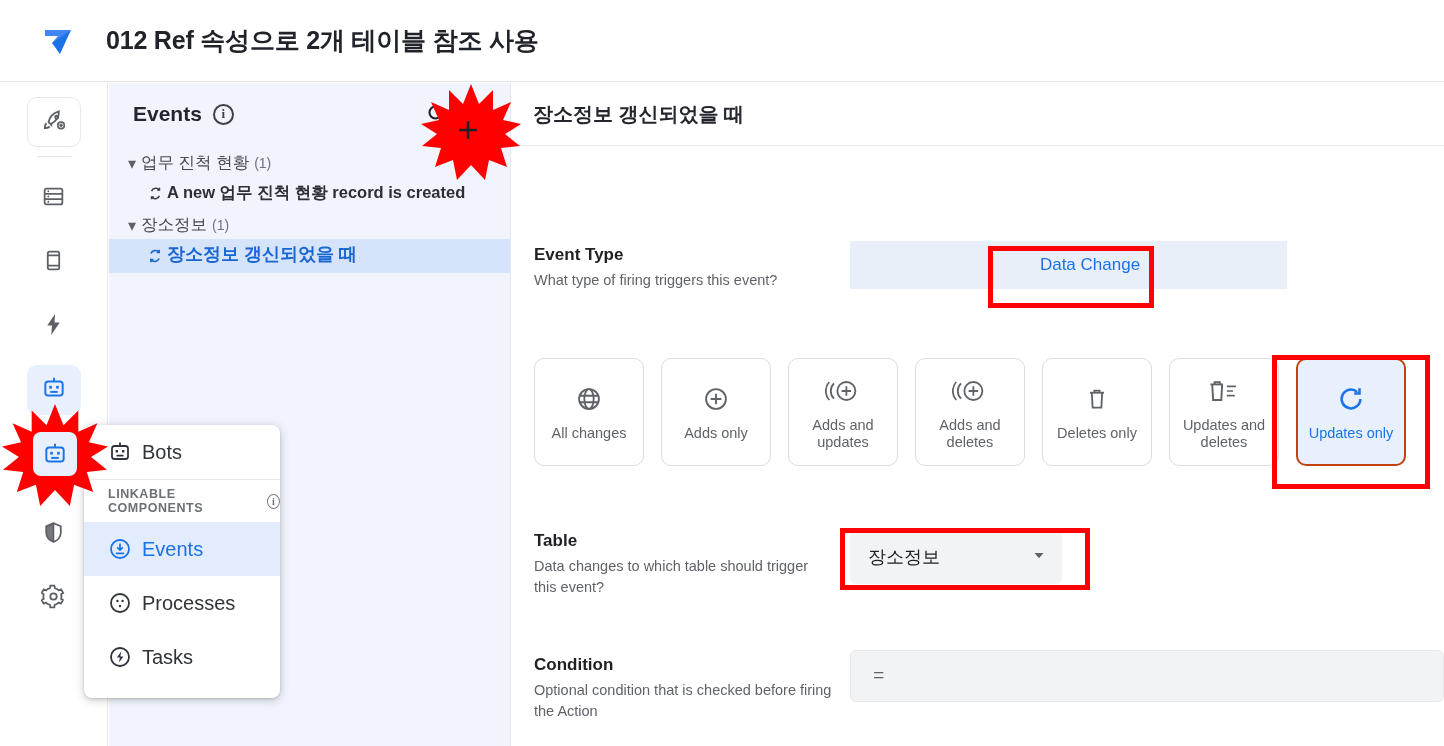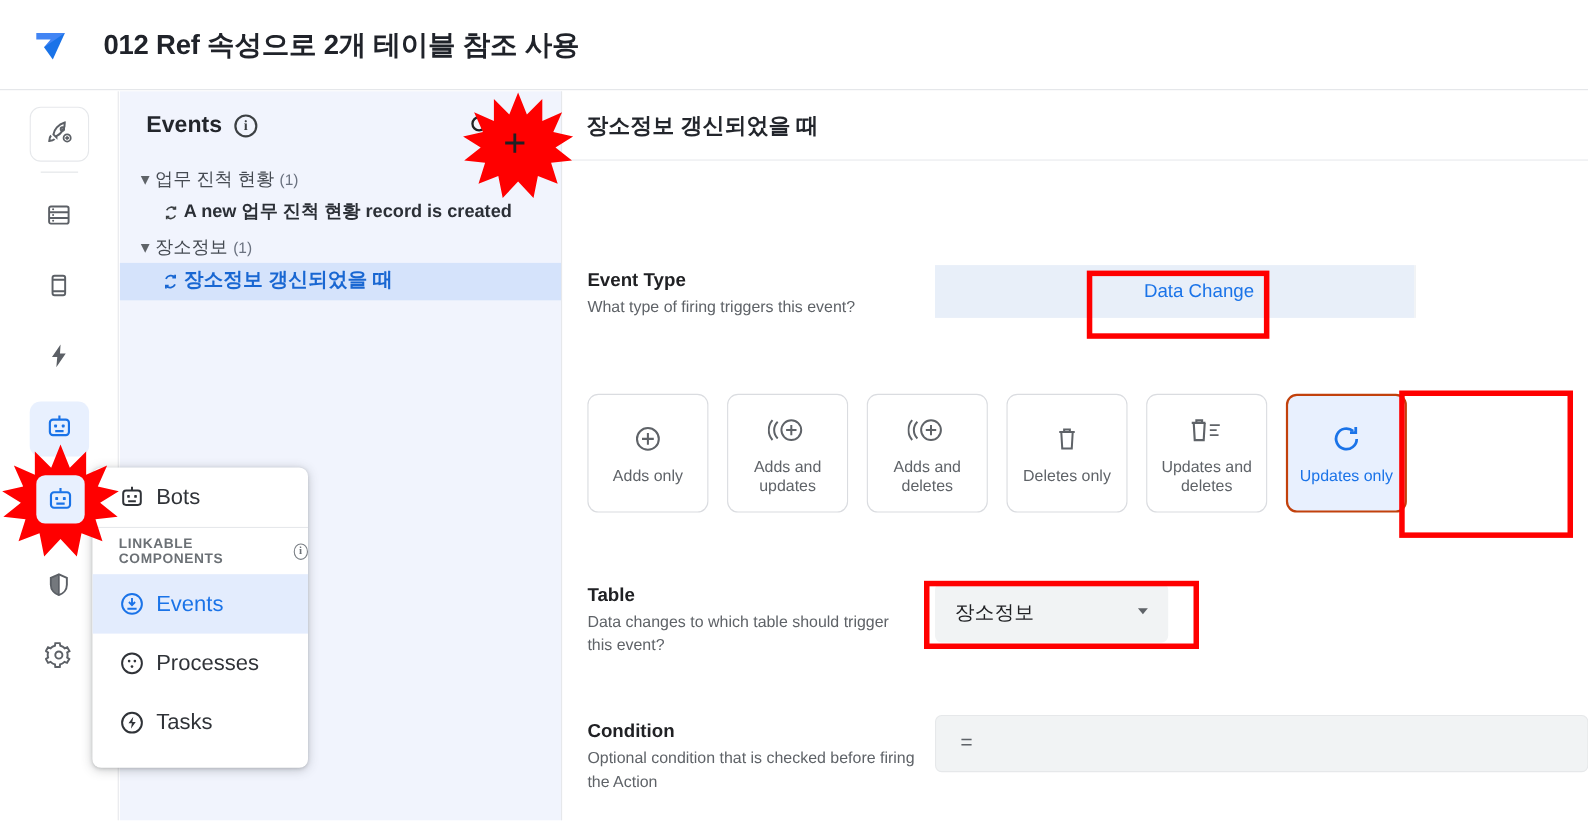--- a/index.html
+++ b/index.html
@@ -8,21 +8,21 @@
     background: #ffffff;
     font-family: "Liberation Sans", sans-serif;
     overflow: hidden;
   }
   #app { position: relative; width: 1444px; height: 746px; background:#fff; }
 
   
   .topbar {
     position: absolute; left:0; top:0; width:1444px; height:82px;
     background:#fff; border-bottom:1px solid #e3e5e8;
-    display:flex; align-items:center;
+    display:flex; align-items:center;padding-left:12px;
   }
   .brand-logo { width:44px; height:44px; margin-left:24px; flex:none; display:flex; align-items:center; justify-content:center; }
   .app-title {
     margin-left:26px; font-size:25px; font-weight:700; color:#20232a;
     letter-spacing:-0.2px; white-space:nowrap;
   }
 
   
   .rail {
     position:absolute; left:0; top:83px; width:108px; height:663px;
@@ -380,20 +380,30 @@
 
     <div class="tabstrip">
       <div class="tab-seg blank-l"></div>
       <div class="tab-seg sel">Data Change</div>
       <div class="tab-seg blank-r"></div>
       <div class="tab-seg white"></div>
     </div>
 
     <div class="chips">
 
+      <div class="chip">
+        <span class="c-ico">
+          <svg width="28" height="28" viewBox="0 0 24 24" fill="none" stroke="currentColor" stroke-width="1.6">
+            <circle cx="12" cy="12" r="8.5"></circle>
+            <ellipse cx="12" cy="12" rx="4" ry="8.5"></ellipse>
+            <path d="M3.8 9.2h16.4M3.8 14.8h16.4"></path>
+          </svg>
+        </span>
+        <span class="c-lbl">All changes</span>
+      </div>
 
       <div class="chip">
         <span class="c-ico">
           <svg width="28" height="28" viewBox="0 0 24 24" fill="none" stroke="currentColor" stroke-width="1.6">
             <circle cx="12" cy="12" r="8.5"></circle>
               <path d="M12 7.4v9.2M7.4 12h9.2"></path>
           </svg>
         </span>
         <span class="c-lbl">Adds only</span>
       </div>

